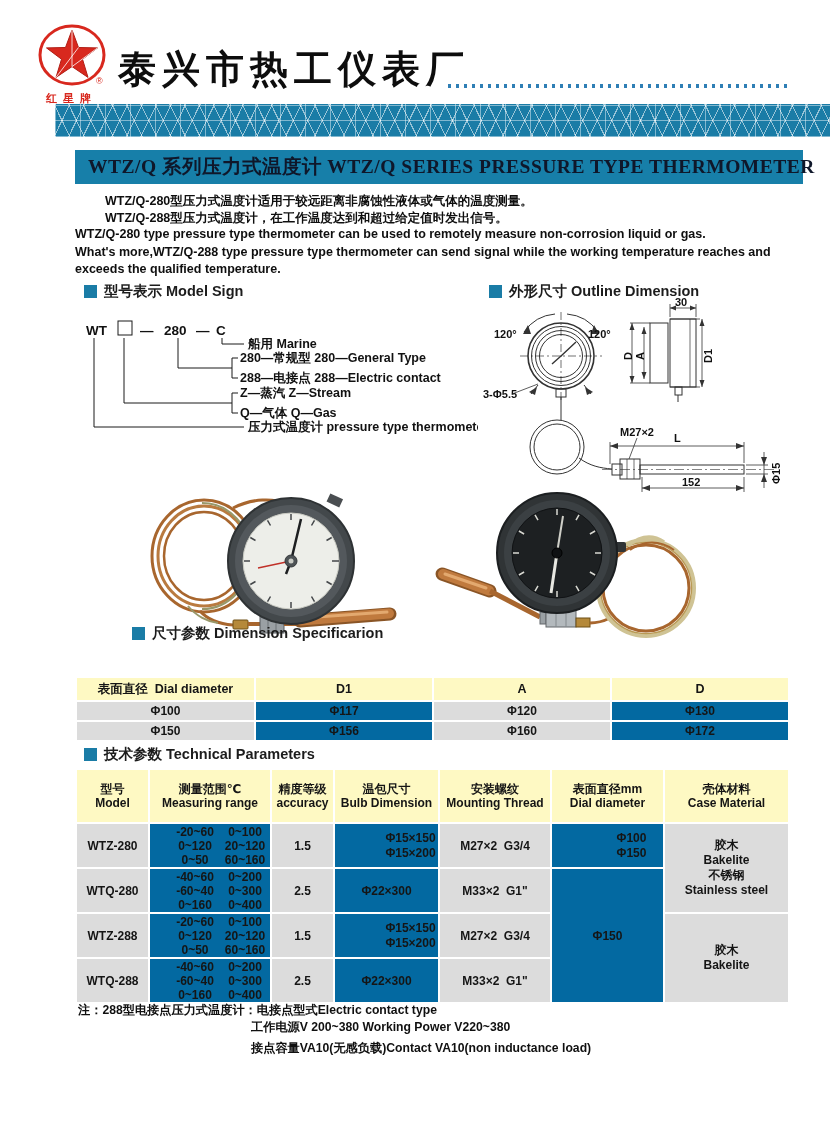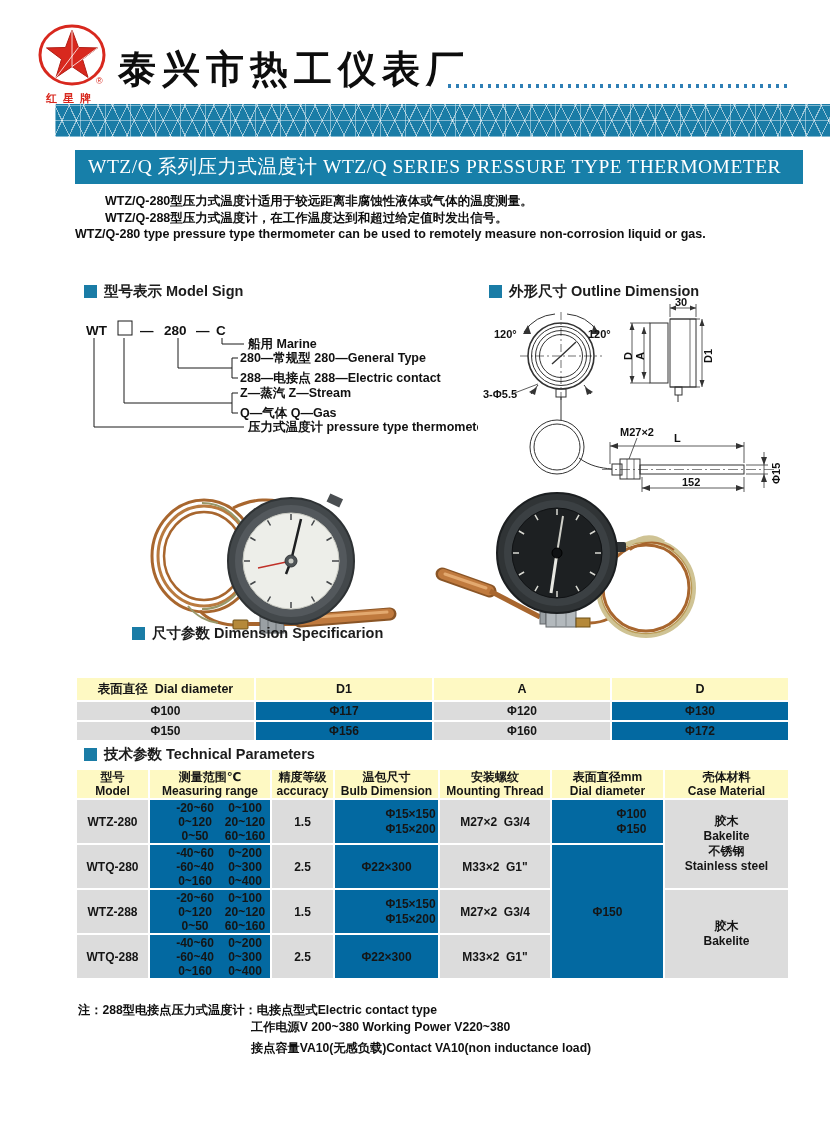--- a/index.html
+++ b/index.html
@@ -11,21 +11,21 @@
   .dotted-line{position:absolute;left:448px;top:84px;width:344px;height:4px;
         background:repeating-linear-gradient(90deg,#2f7fb5 0 3px,transparent 3px 8px);}
   .logo-svg{position:absolute;left:32px;top:22px;}
   .deco-band{position:absolute;left:55px;top:104px;width:775px;height:33px;background-color:#1a7ca6;
         background-image:
           repeating-linear-gradient(64deg,rgba(255,255,255,.55) 0 1px,transparent 1px 13px),
           repeating-linear-gradient(116deg,rgba(255,255,255,.55) 0 1px,transparent 1px 13px),
           repeating-linear-gradient(90deg,rgba(230,242,248,.5) 0 1px,transparent 1px 25px),
           repeating-linear-gradient(0deg,rgba(230,242,248,.5) 0 1px,transparent 1px 15.5px);}
   .title-bar{position:absolute;left:75px;top:150px;width:728px;height:34px;background:#177fa9;
-        color:#ffffff;font-family:"Liberation Serif","DejaVu Serif",serif;font-weight:normal;
+        color:#0f172a;font-family:"Liberation Serif","DejaVu Serif",serif;font-weight:bold;
         font-size:19.5px;line-height:34px;padding-left:13px;box-sizing:border-box;
         letter-spacing:.5px;white-space:nowrap;}
   
   .intro{position:absolute;left:75px;top:193px;width:708px;font-size:12.5px;font-weight:bold;color:#0f0f0f;}
   .intro .cn{line-height:16.5px;text-indent:30px;}
   .intro .en{line-height:17.5px;}
   
   .sec-h{position:absolute;display:flex;align-items:center;font-size:14.5px;font-weight:bold;color:#1c1c1c;white-space:nowrap;}
   .sec-h .bullet{width:13px;height:13px;background:#1a7ca6;margin-right:7px;flex:none;}
   
@@ -36,21 +36,21 @@
   th,td{text-align:center;vertical-align:middle;font-size:12px;color:#151515;padding:0;}
   th{background:#fef9c3;font-weight:bold;}
   td{font-weight:600;}
   .cg{background:#dcdcdc;}
   .cb{background:#0369a1;}
   .pre{white-space:pre;}
   .t1{left:75px;top:676px;width:715px;}
   .t1 th{height:22px;font-size:12.5px;}
   .t1 td{height:18px;}
   .t2{left:75px;top:768px;width:715px;}
-  .t2 th{height:28px;font-size:12px;line-height:14px;}
+  .t2 th{height:52px;font-size:12px;line-height:14px;}
   .t2 td{height:43px;font-size:12px;}
   .rl{display:flex;line-height:14px;padding-left:20px;}
   .rl span{flex:1;text-align:center;white-space:nowrap;}
   .two-line div{line-height:15px;padding-left:48px;}
   .case-lines div{line-height:15px;}
   
   .notes{position:absolute;left:78px;top:1002px;width:700px;font-size:12.2px;font-weight:bold;
         color:#101010;line-height:17px;}
   .notes .row1{display:flex;white-space:pre;}
   .notes .cont{margin-left:173px;white-space:pre;}
@@ -73,20 +73,21 @@
   <div class="factory-name">泰兴市热工仪表厂</div>
   <div class="dotted-line"></div>
   <div class="deco-band"></div>
 
   <div class="title-bar">WTZ/Q 系列压力式温度计 WTZ/Q SERIES PRESSURE TYPE THERMOMETER</div>
 
   <div class="intro">
     <div class="cn">WTZ/Q-280型压力式温度计适用于较远距离非腐蚀性液体或气体的温度测量。</div>
     <div class="cn">WTZ/Q-288型压力式温度计，在工作温度达到和超过给定值时发出信号。</div>
     <div class="en">WTZ/Q-280 type pressure type thermometer can be used to remotely measure non-corrosion liquid or gas.</div>
+    <div class="en">What's more,WTZ/Q-288 type pressure type thermometer can send signal while the working temperature reaches and exceeds the qualified temperature.</div>
   </div>
 
   <div class="sec-h" style="left:84px;top:282px;">
     <span class="bullet"></span>
     <span>型号表示 Model Sign</span>
   </div>
   <div class="sec-h" style="left:489px;top:282px;">
     <span class="bullet"></span>
     <span>外形尺寸 Outline Dimension</span>
   </div>

